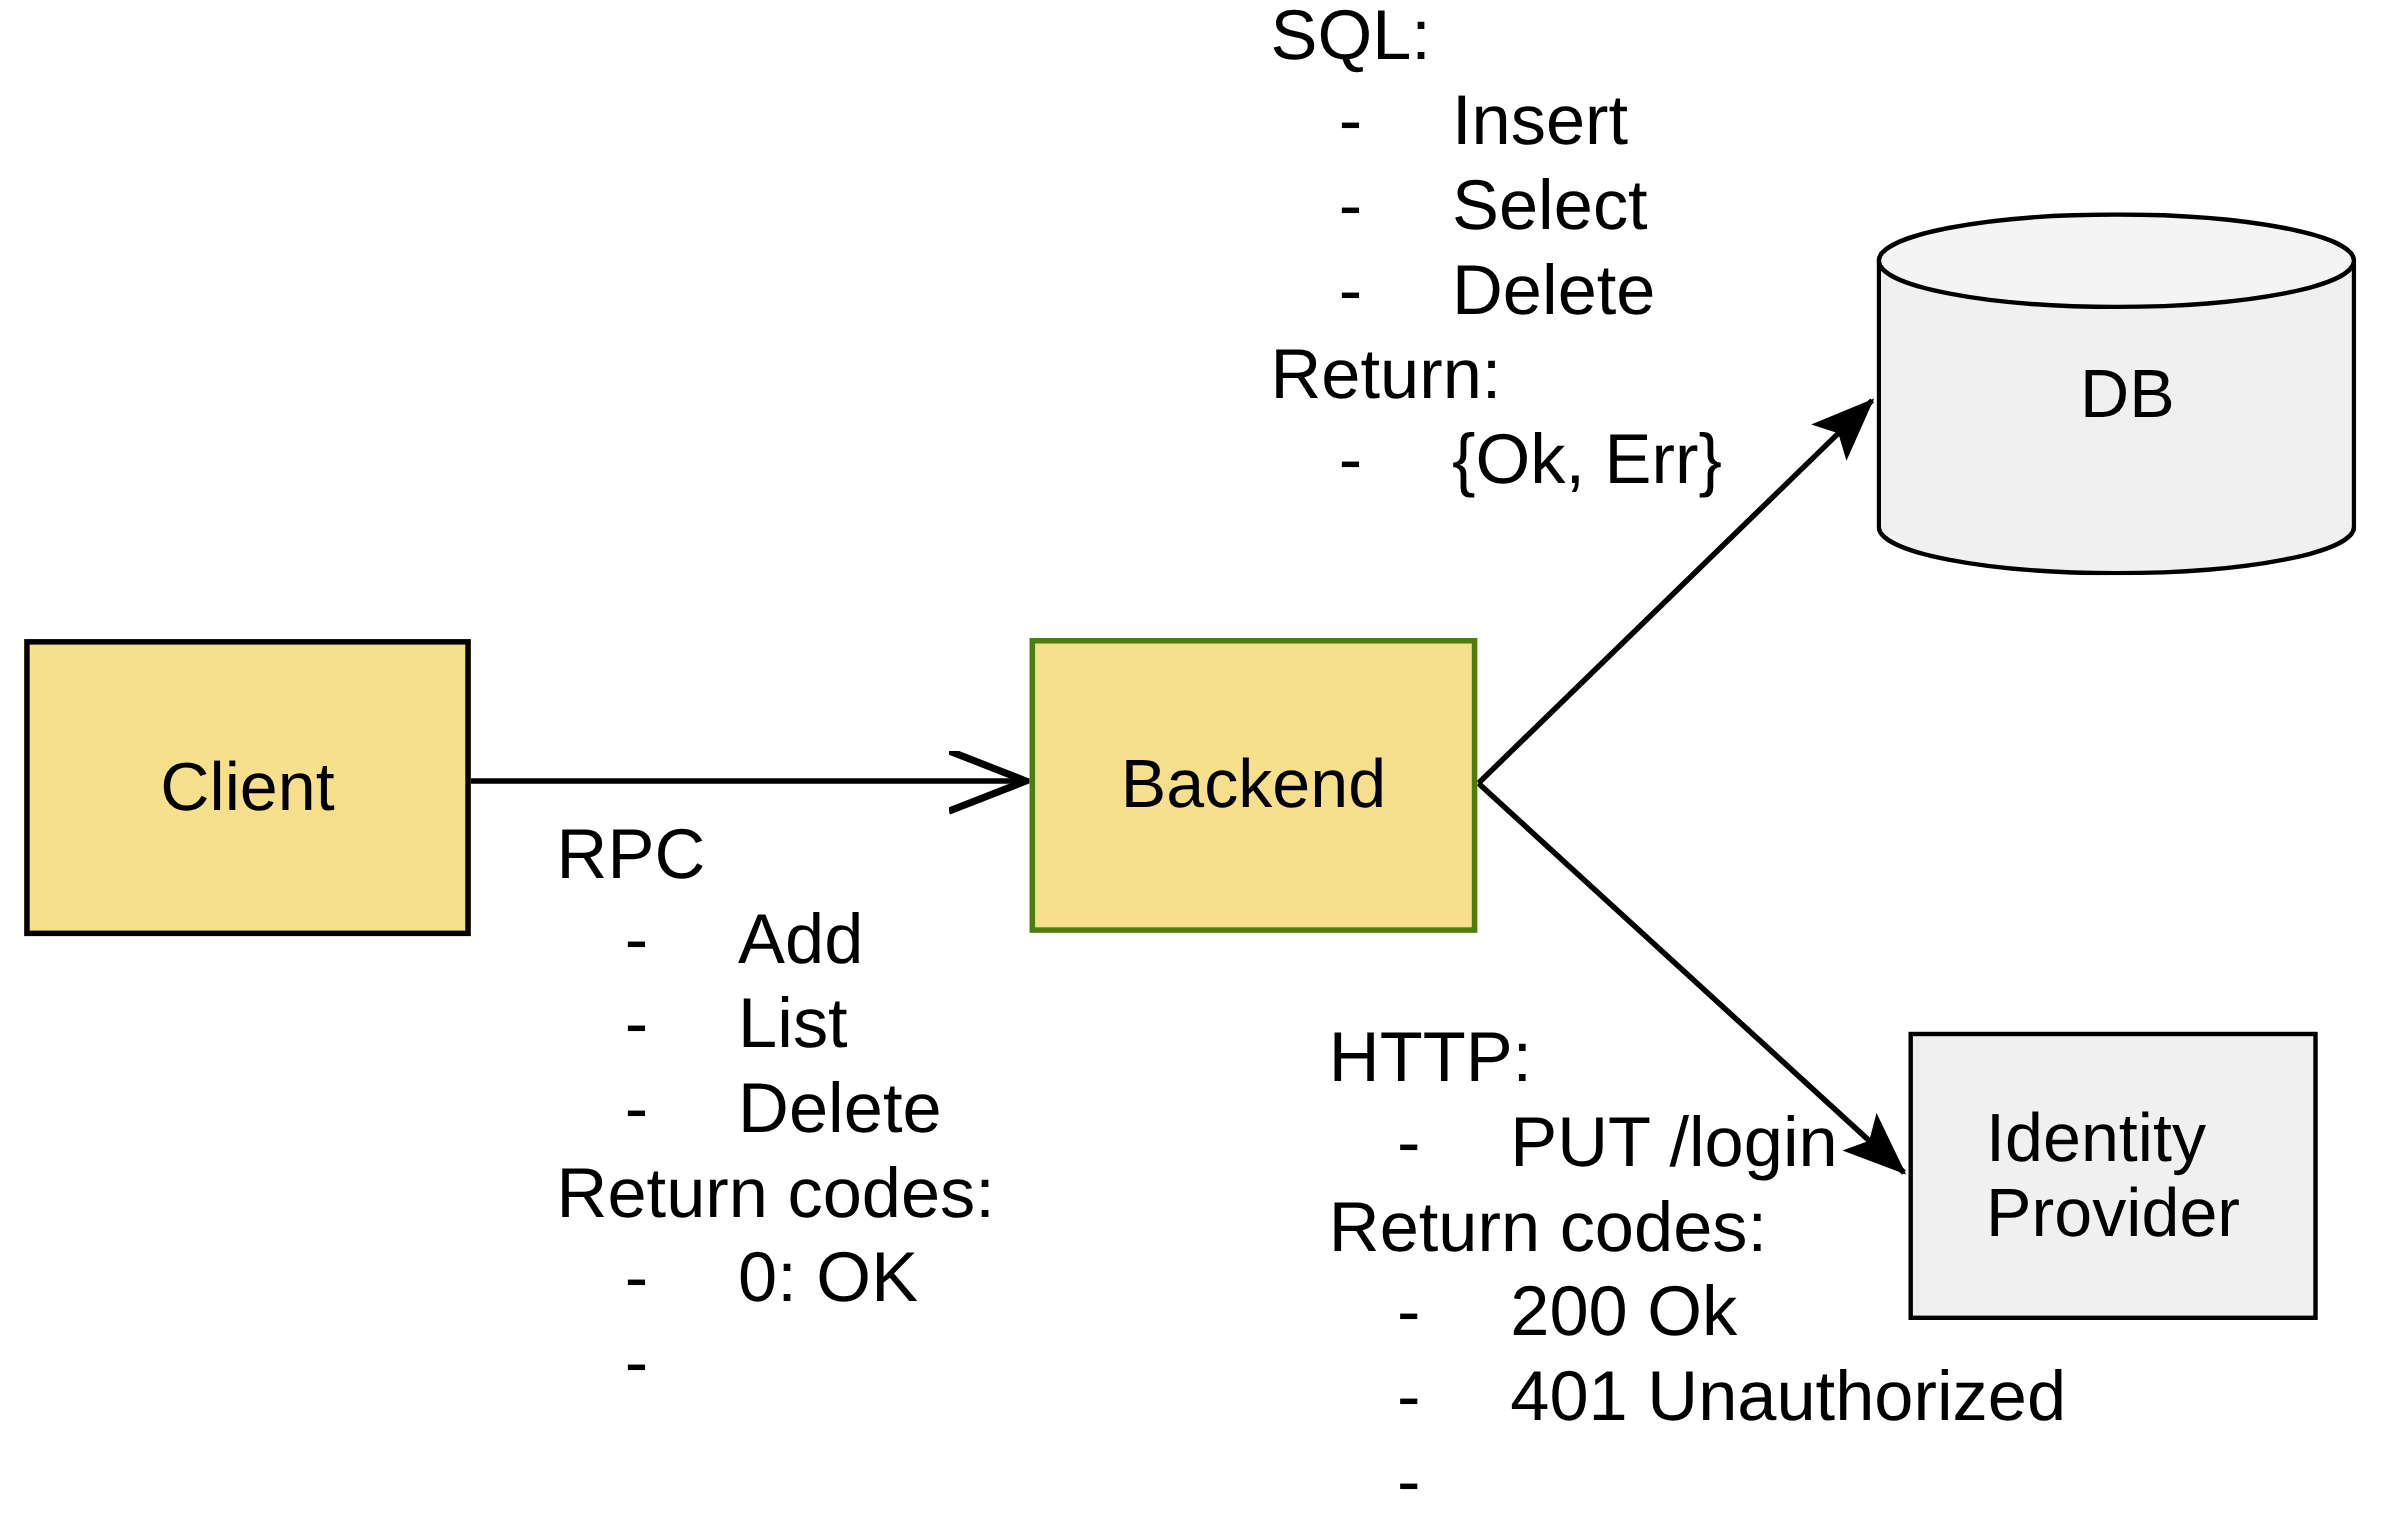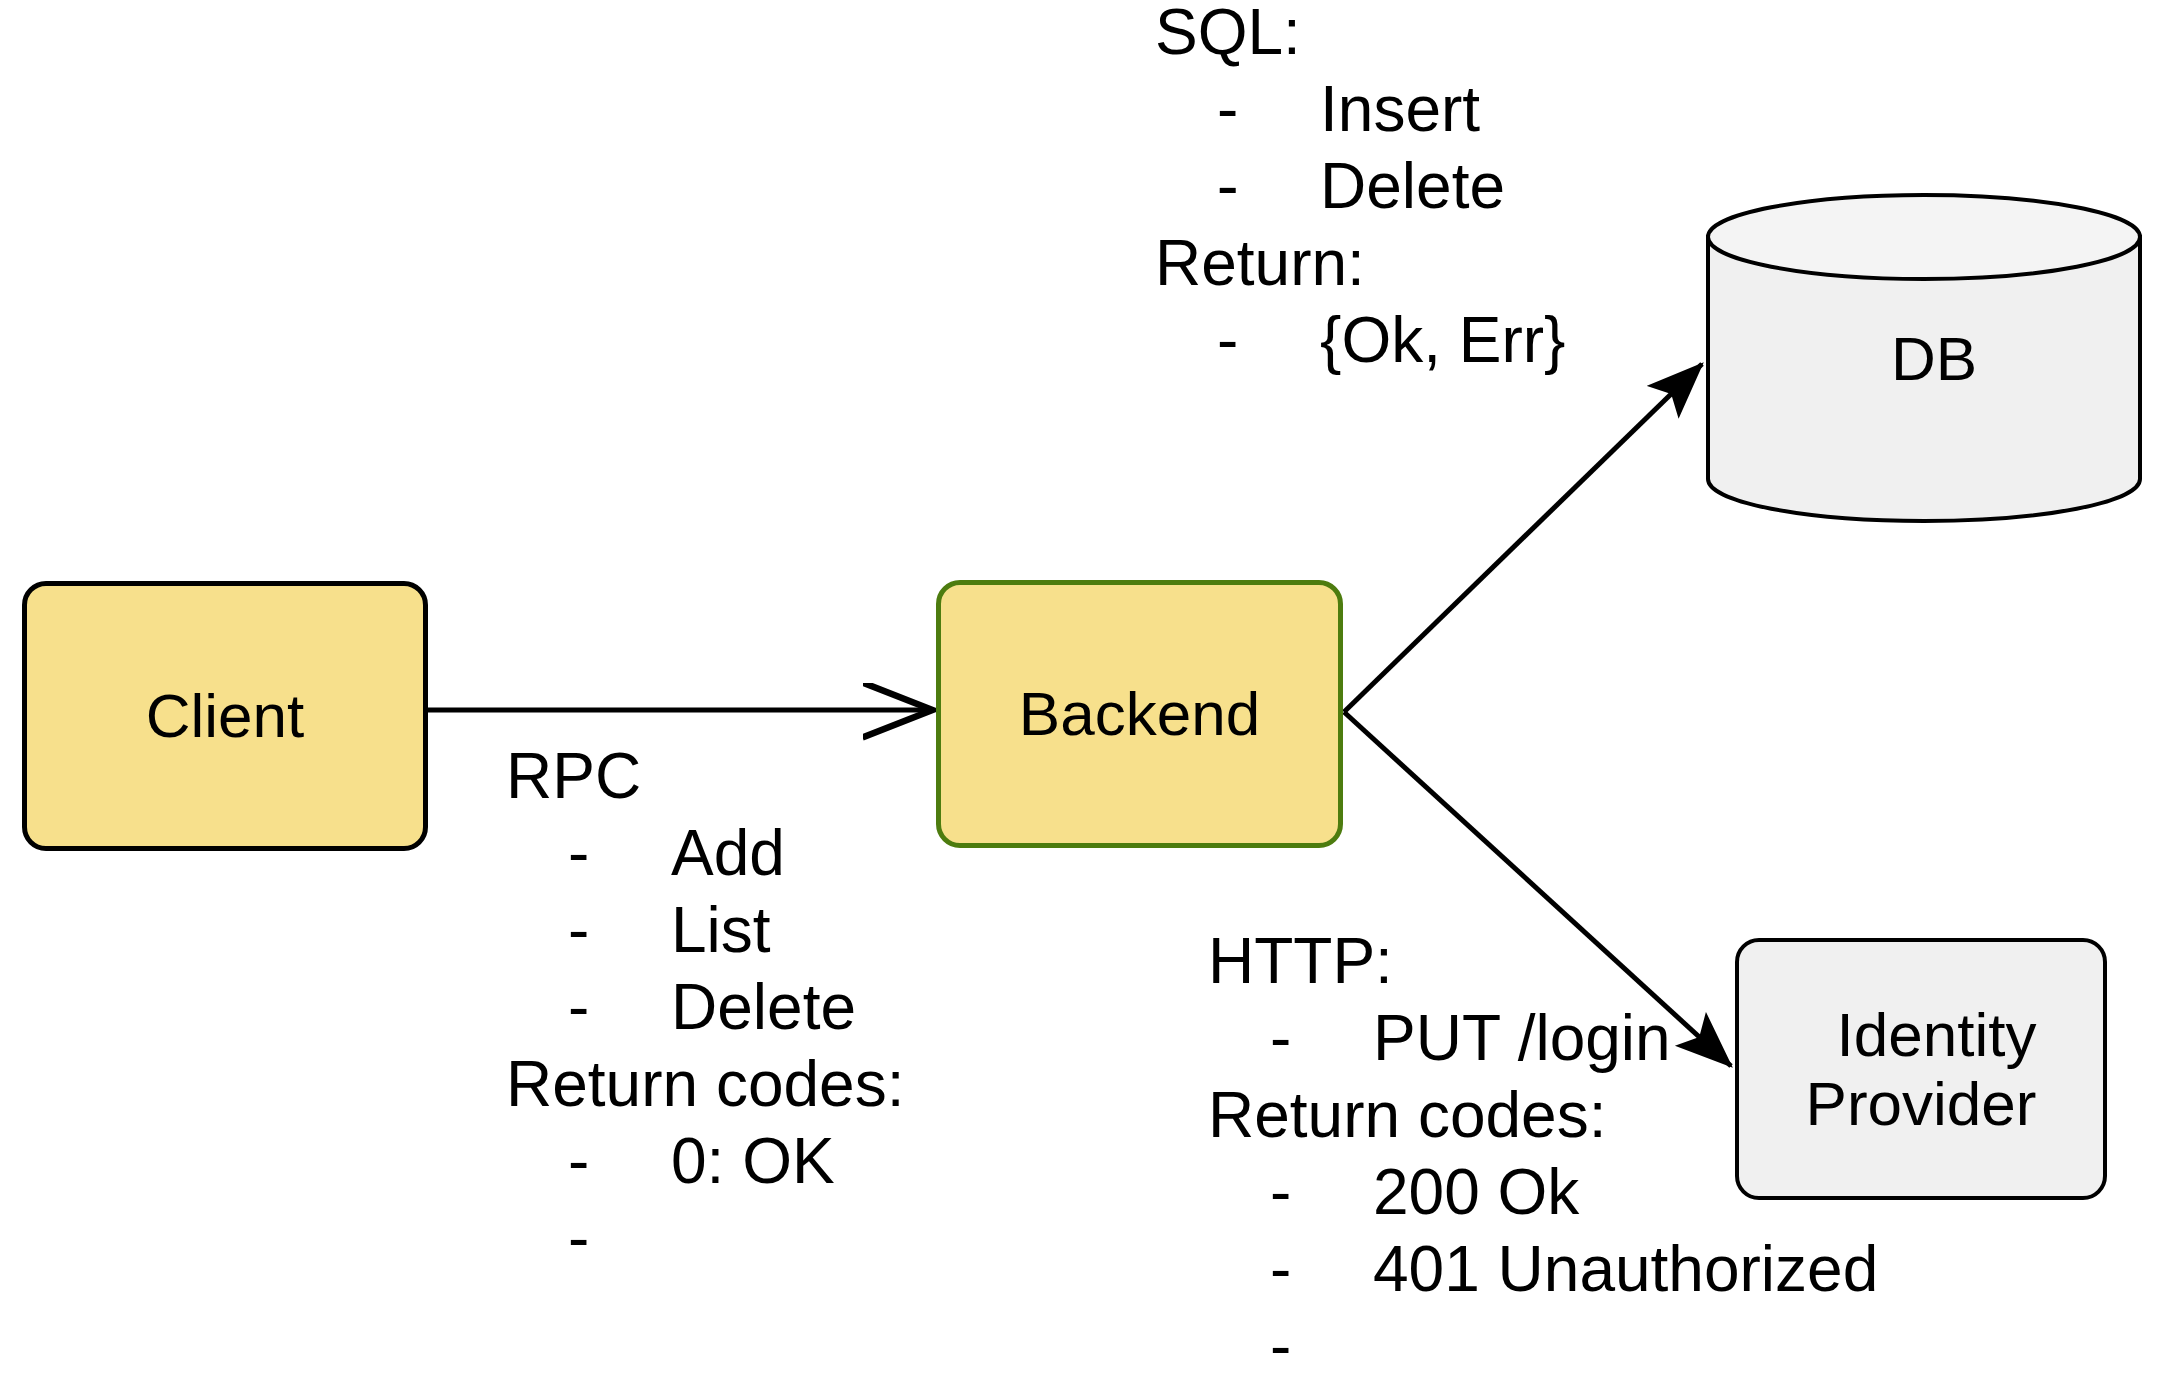--- a/index.html
+++ b/index.html
@@ -27,23 +27,22 @@
     overflow: visible;
   }
 
   
   .node {
     position: absolute;
     box-sizing: border-box;
     display: flex;
     align-items: center;
     justify-content: center;
-    text-align: right;
+    text-align: left;
     line-height: 1.12;
-    border-radius: 24px;
   }
   .node-label {
     font-size: 62px;
     color: #000;
     white-space: pre-line;
   }
 
   .box-client {
     left: 22px;
     top: 581px;
@@ -161,20 +160,21 @@
 
   <div class="annot annot-sql">
     <span class="head">SQL:</span>
 
     <span class="bullet-row">
       <span class="dash">-</span>
       <span class="txt">Insert</span>
     </span>
     <span class="bullet-row">
       <span class="dash">-</span>
+      <span class="txt">Select</span>
     </span>
     <span class="bullet-row">
       <span class="dash">-</span>
       <span class="txt">Delete</span>
     </span>
 
     <span class="head">Return:</span>
 
     <span class="bullet-row">
       <span class="dash">-</span>

